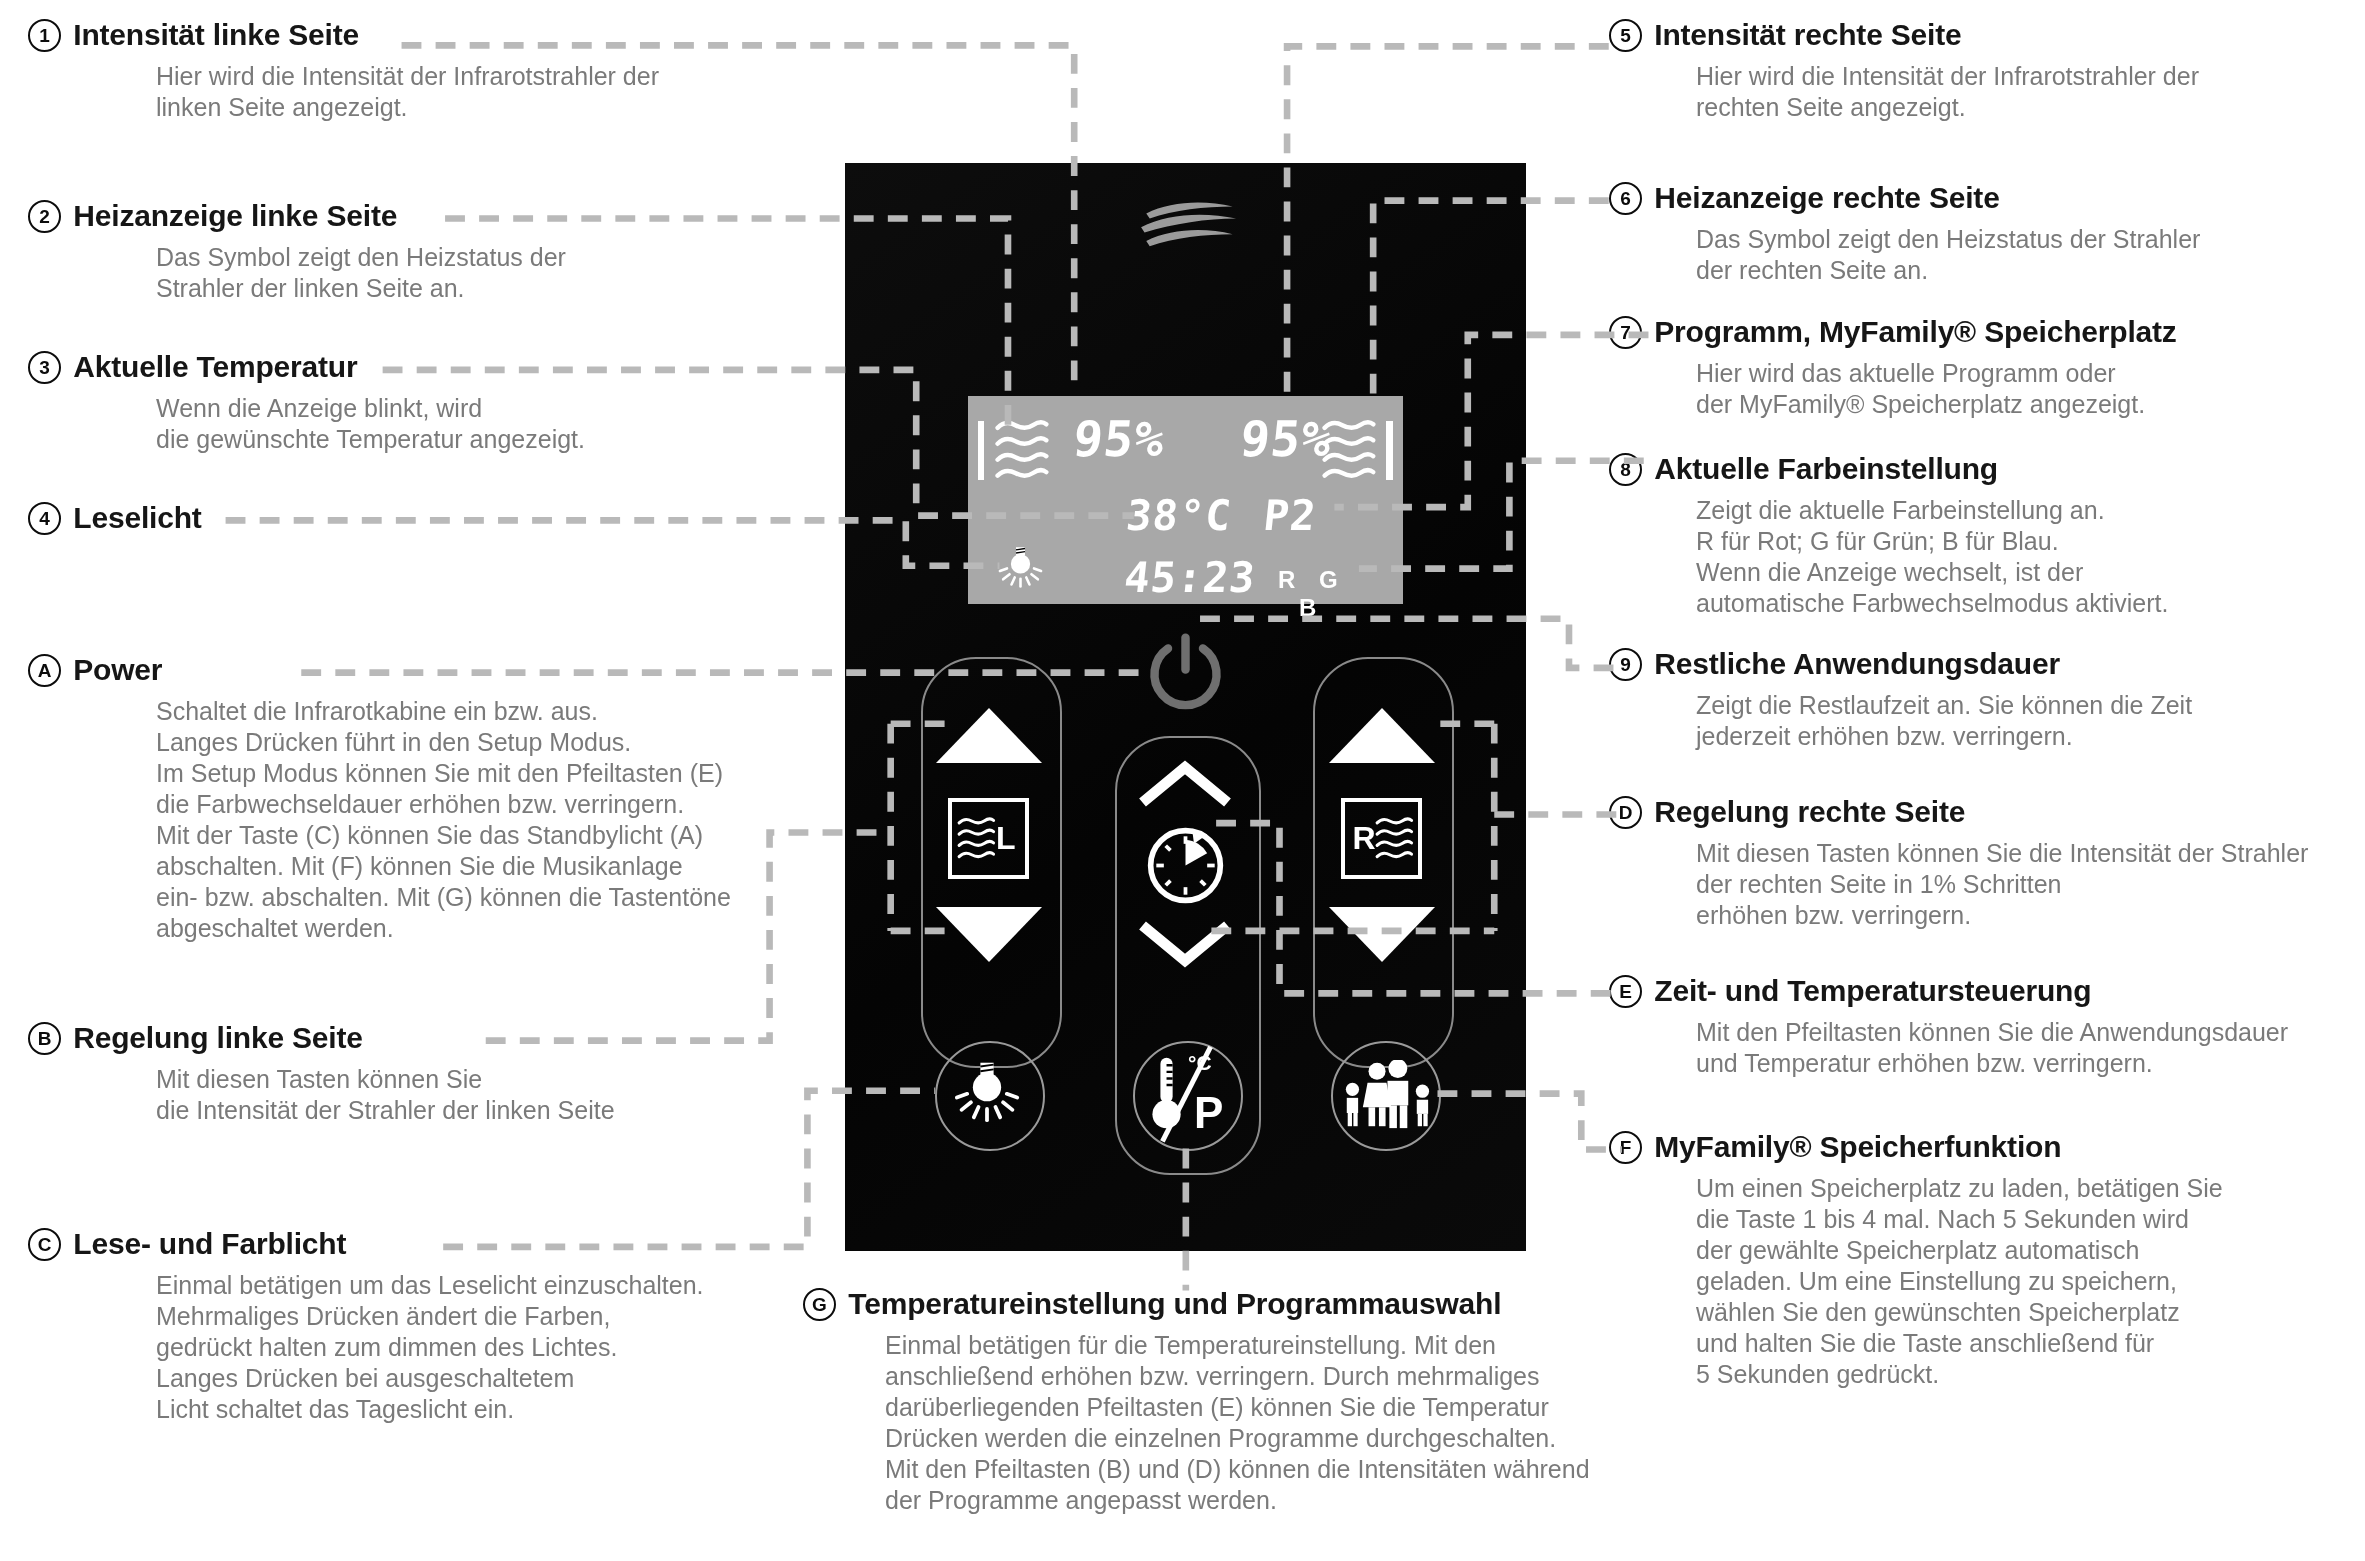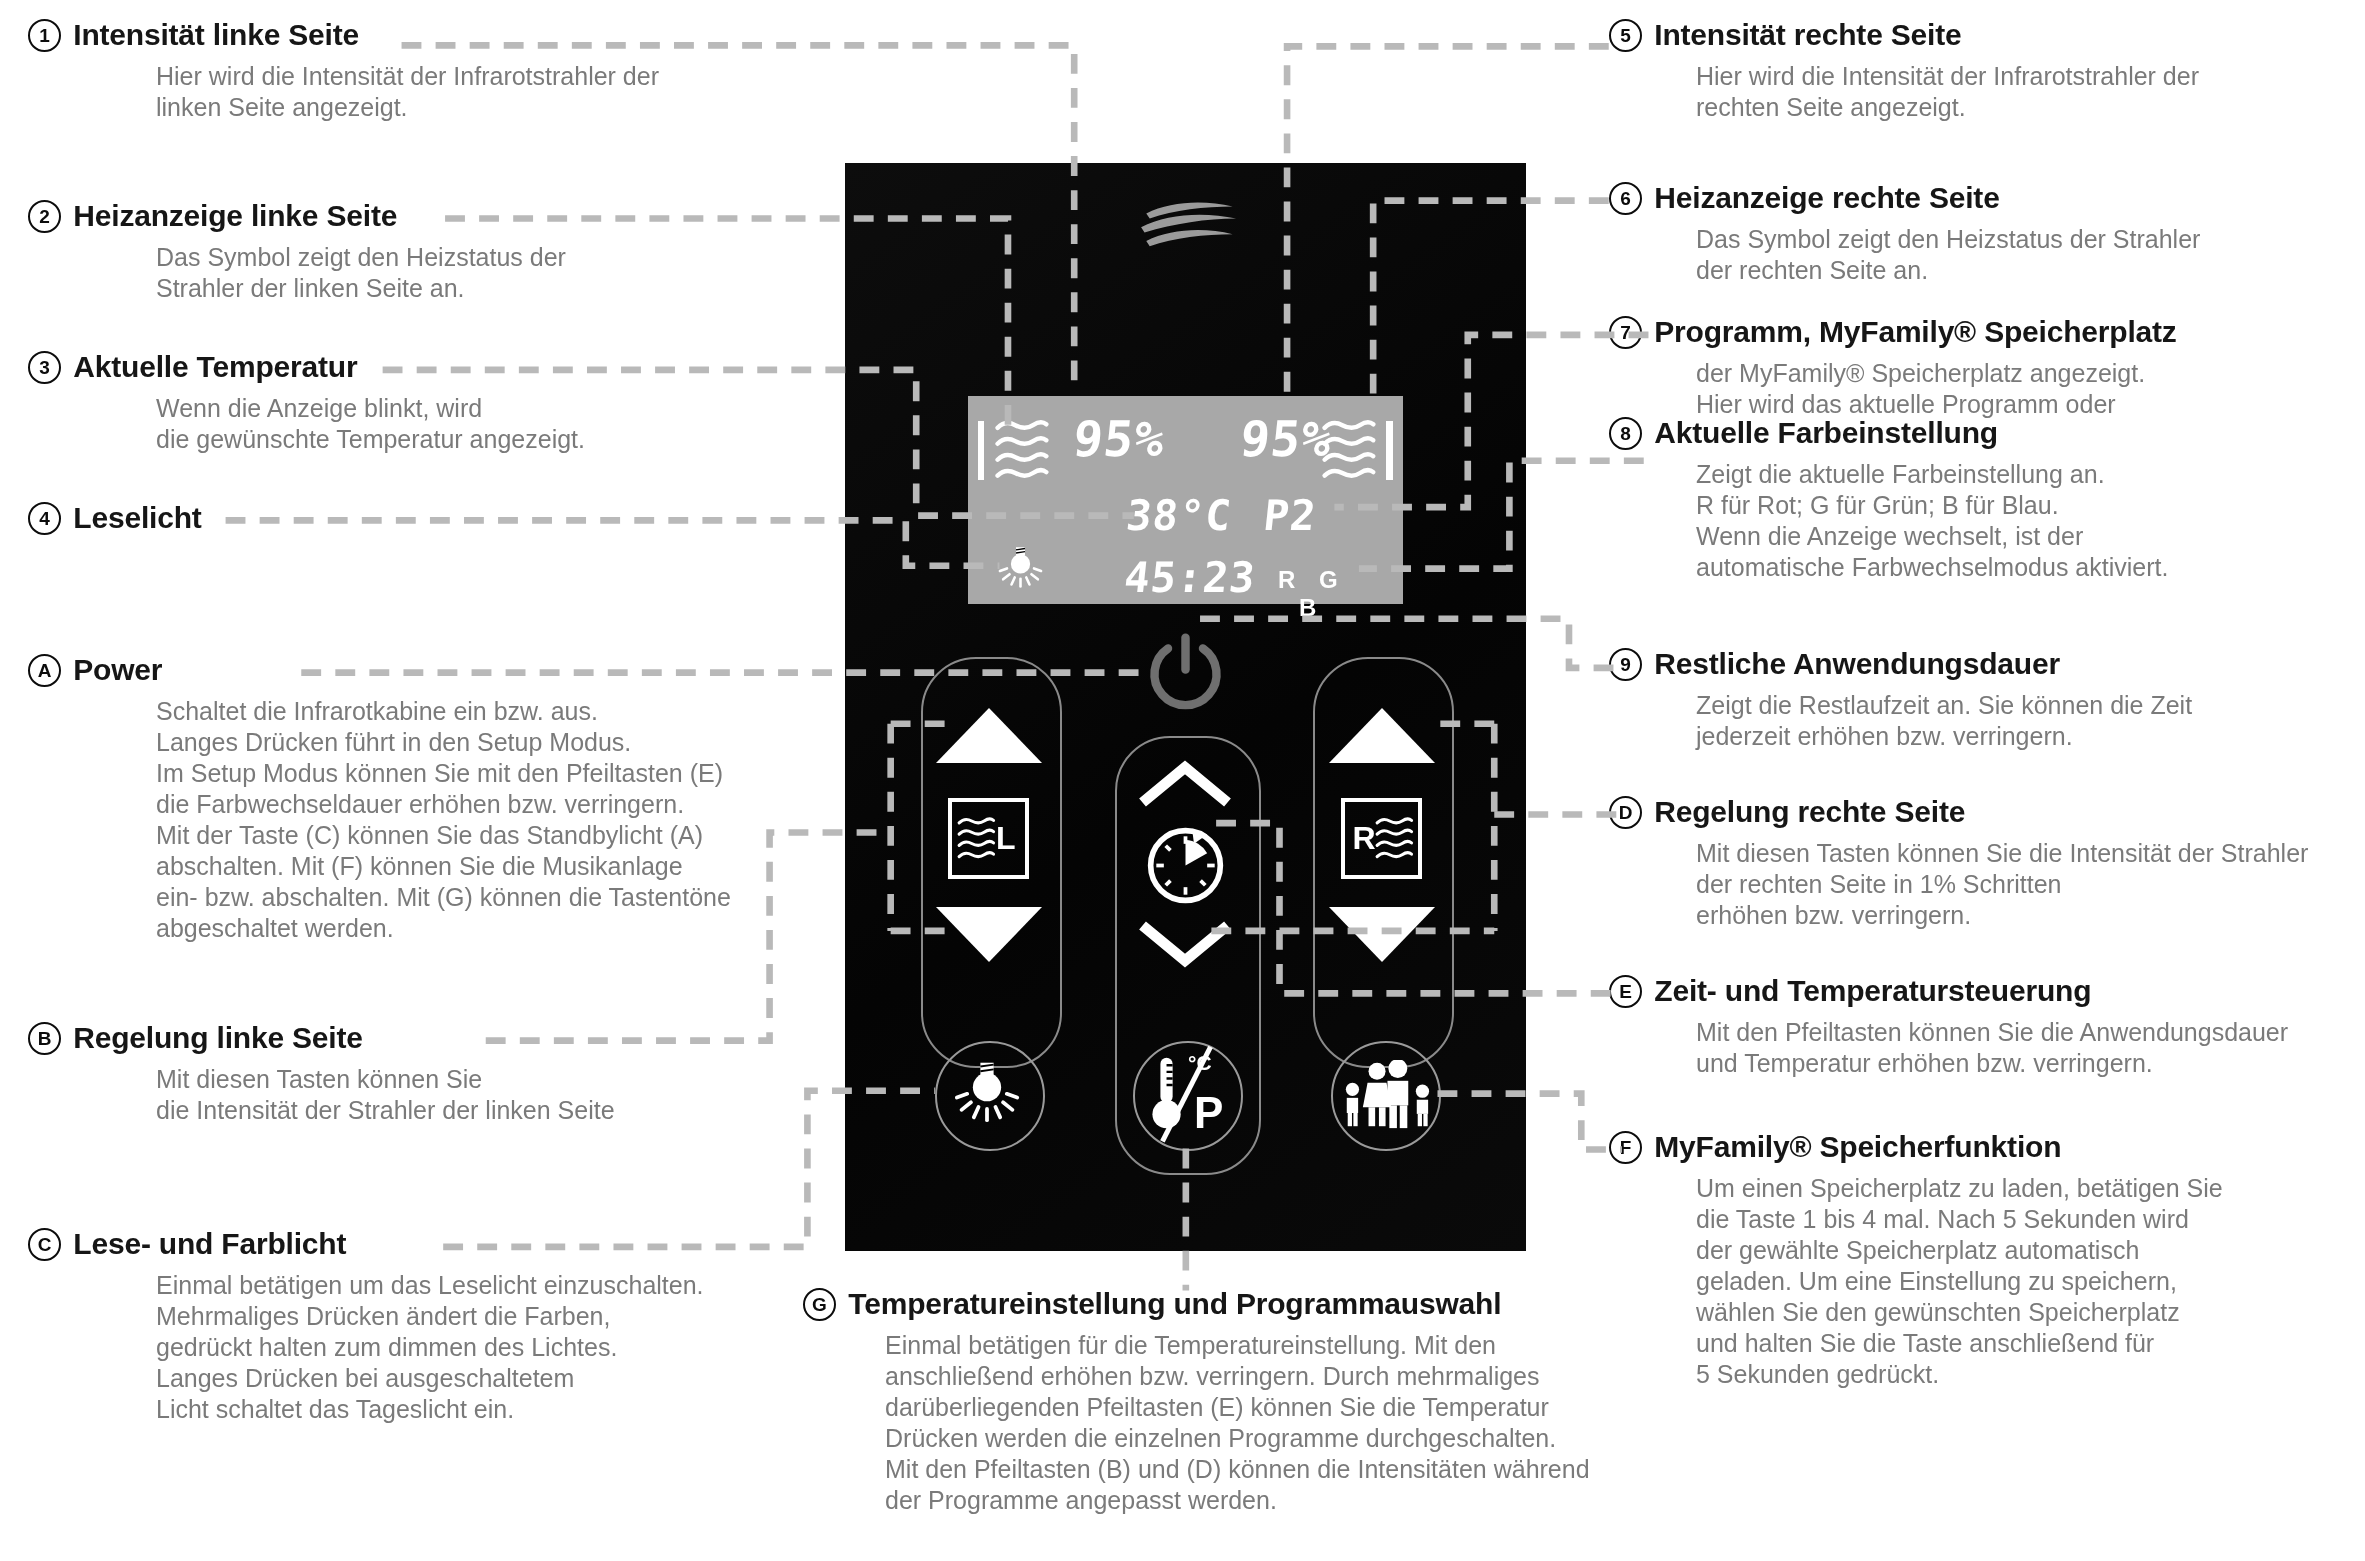--- a/index.html
+++ b/index.html
@@ -369,25 +369,25 @@
       <span class="bl">Das Symbol zeigt den Heizstatus der Strahler</span>
         <span class="bl">der rechten Seite an.</span>
       </div>
   </div>
   <div class="ann right" style="left:1609px;top:315px;width:748px">
     <div class="ann-head">
         <span class="circ">7</span>
       <h2 class="ann-title">Programm, MyFamily® Speicherplatz</h2>
       </div>
     <div class="ann-body">
-      <span class="bl">der MyFamily® Speicherplatz angezeigt.</span>
-        <span class="bl">Hier wird das aktuelle Programm oder</span>
-      </div>
-  </div>
-  <div class="ann right" style="left:1609px;top:416px;width:748px">
+      <span class="bl">Hier wird das aktuelle Programm oder</span>
+        <span class="bl">der MyFamily® Speicherplatz angezeigt.</span>
+      </div>
+  </div>
+  <div class="ann right" style="left:1609px;top:452px;width:748px">
     <div class="ann-head">
         <span class="circ">8</span>
       <h2 class="ann-title">Aktuelle Farbeinstellung</h2>
       </div>
     <div class="ann-body">
       <span class="bl">Zeigt die aktuelle Farbeinstellung an.</span>
         <span class="bl">R für Rot; G für Grün; B für Blau.</span>
       <span class="bl">Wenn die Anzeige wechselt, ist der</span>
         <span class="bl">automatische Farbwechselmodus aktiviert.</span>
       </div>

